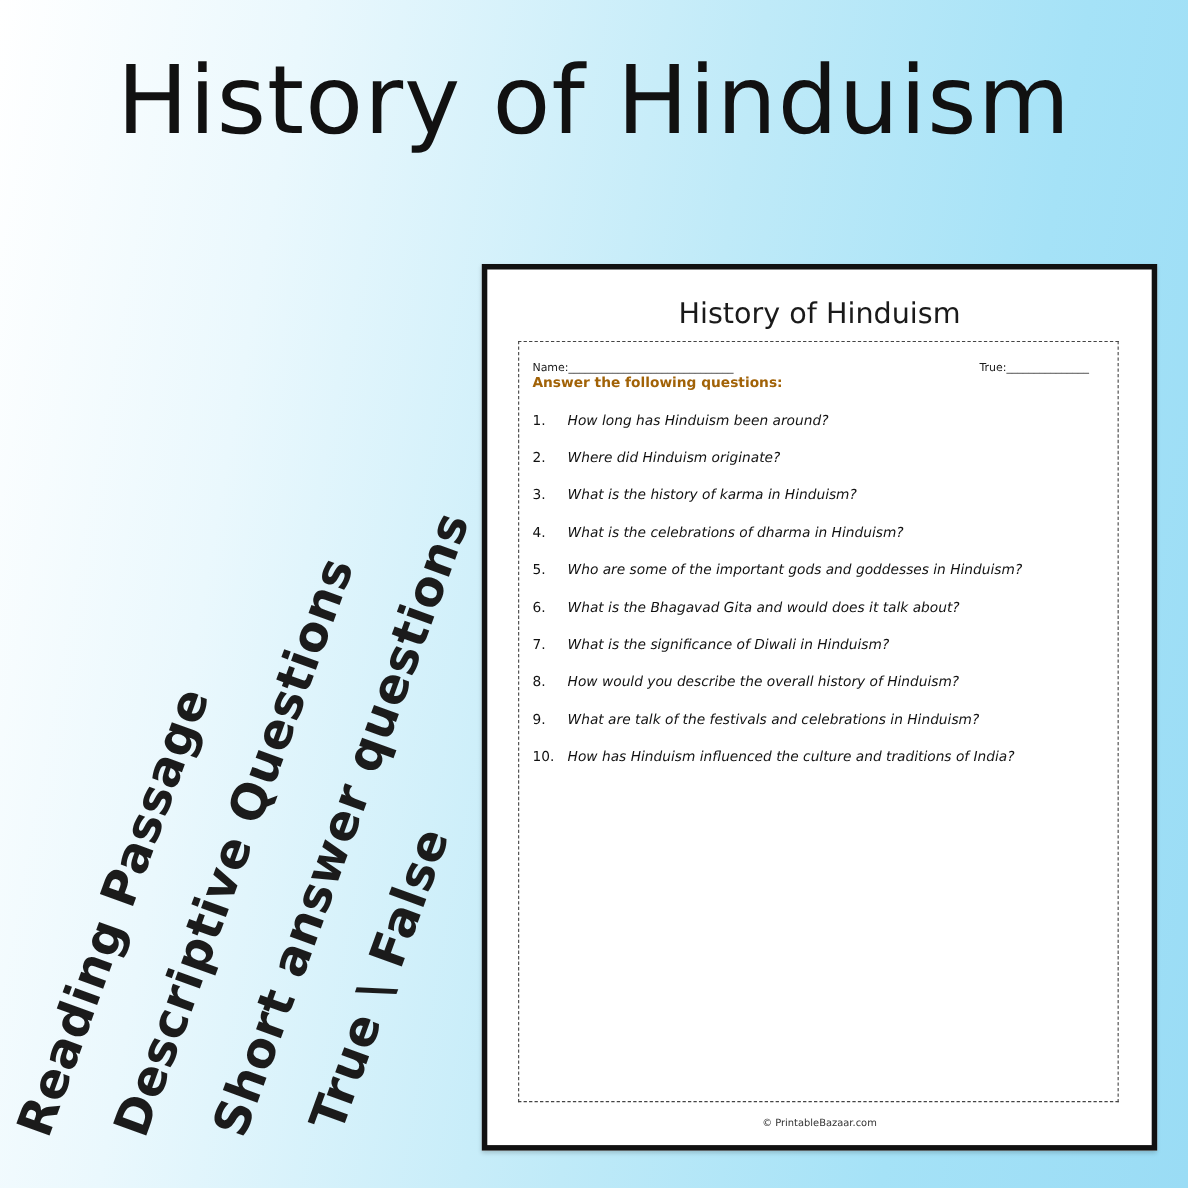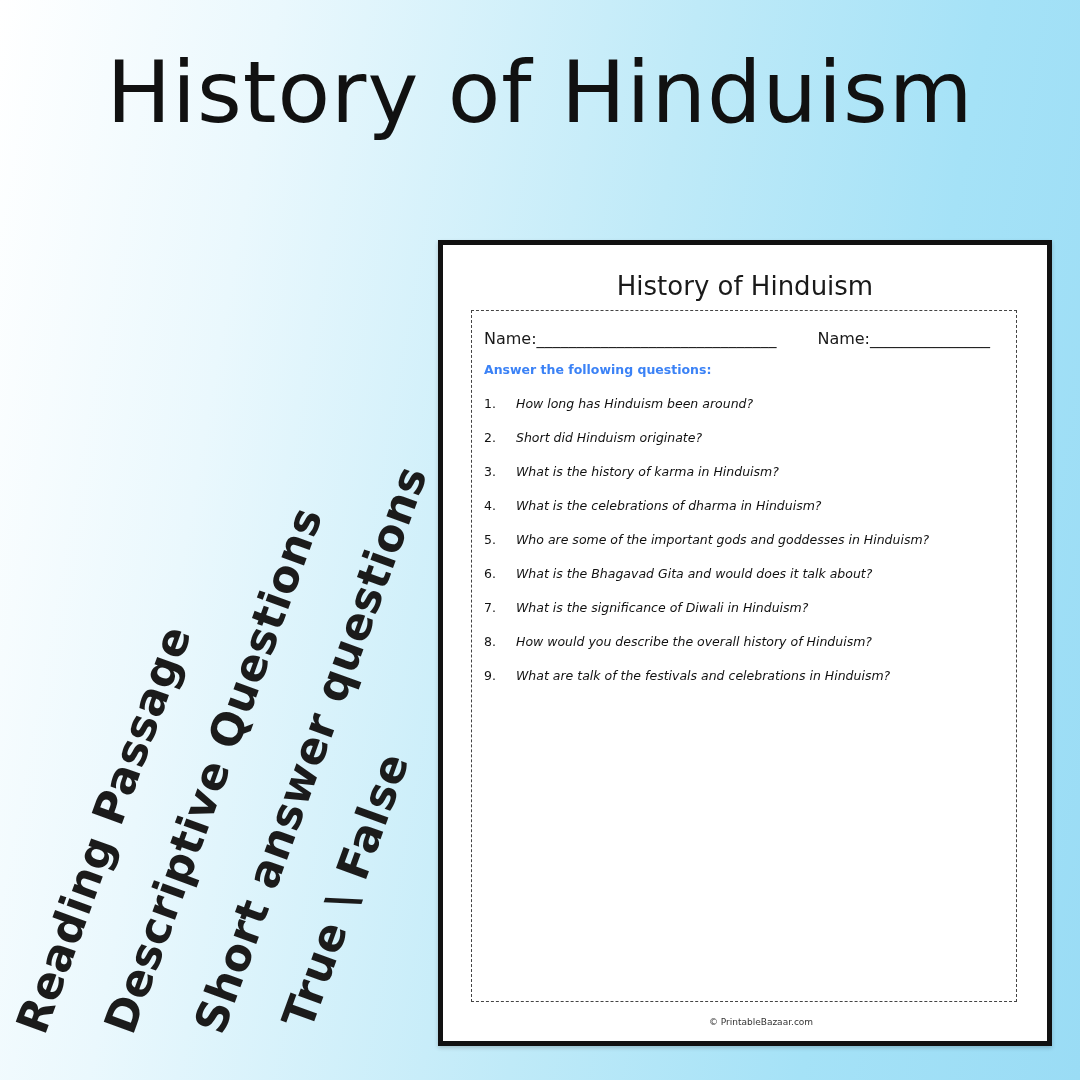--- a/index.html
+++ b/index.html
@@ -96,56 +96,55 @@
     width: 546px;
     height: 692px;
     border: 1px dashed #444444;
     box-sizing: border-box;
     padding: 12px 12px 0 12px;
   }
   .namedate-row {
     display: flex;
     justify-content: space-between;
     align-items: flex-end;
-    font-size: 16px;
+    font-size: 10px;
     color: #1a1a1a;
     margin-top: 6px;
   }
   .namedate-row .name-part {
     white-space: nowrap;
   }
   .namedate-row .date-part {
     white-space: nowrap;
     padding-right: 14px;
   }
   #instruction {
     font-size: 12.5px;
     font-weight: 700;
-    color: #3b82f6;
-    margin-top: 14px;
+    color: #a16207;
     margin-bottom: 6px;
   }
   .q-row {
     display: flex;
     align-items: baseline;
     font-size: 12.5px;
     color: #111111;
     margin-top: 19px;
   }
   .q-num {
     width: 32px;
     flex: 0 0 32px;
   }
   .q-text {
     flex: 1 1 auto;
     font-style: italic;
   }
   #footer {
     position: absolute;
-    left: 16px;
+    left: 0;
     bottom: 14px;
     width: 100%;
     text-align: center;
     font-size: 9px;
     color: #333333;
   }
 </style>
 </head>
 <body>
 
@@ -159,32 +158,32 @@
   <div class="feature" id="feature-3">True \ False</div>
 
   <div id="worksheet">
 
     <div id="worksheet-title">History of Hinduism</div>
 
     <div id="worksheet-body">
 
       <div class="namedate-row">
         <span class="name-part">Name:______________________________</span>
-        <span class="date-part">Name:_______________</span>
+        <span class="date-part">True:_______________</span>
       </div>
 
       <div id="instruction">Answer the following questions:</div>
 
       <div class="q-row">
         <span class="q-num">1.</span>
         <span class="q-text">How long has Hinduism been around?</span>
       </div>
       <div class="q-row">
         <span class="q-num">2.</span>
-        <span class="q-text">Short did Hinduism originate?</span>
+        <span class="q-text">Where did Hinduism originate?</span>
       </div>
       <div class="q-row">
         <span class="q-num">3.</span>
         <span class="q-text">What is the history of karma in Hinduism?</span>
       </div>
       <div class="q-row">
         <span class="q-num">4.</span>
         <span class="q-text">What is the celebrations of dharma in Hinduism?</span>
       </div>
       <div class="q-row">
@@ -200,20 +199,24 @@
         <span class="q-text">What is the significance of Diwali in Hinduism?</span>
       </div>
       <div class="q-row">
         <span class="q-num">8.</span>
         <span class="q-text">How would you describe the overall history of Hinduism?</span>
       </div>
       <div class="q-row">
         <span class="q-num">9.</span>
         <span class="q-text">What are talk of the festivals and celebrations in Hinduism?</span>
       </div>
+      <div class="q-row">
+        <span class="q-num">10.</span>
+        <span class="q-text">How has Hinduism influenced the culture and traditions of India?</span>
+      </div>
 
     </div>
 
     <div id="footer">© PrintableBazaar.com</div>
 
   </div>
 
 </div>
 
 </body></html>

